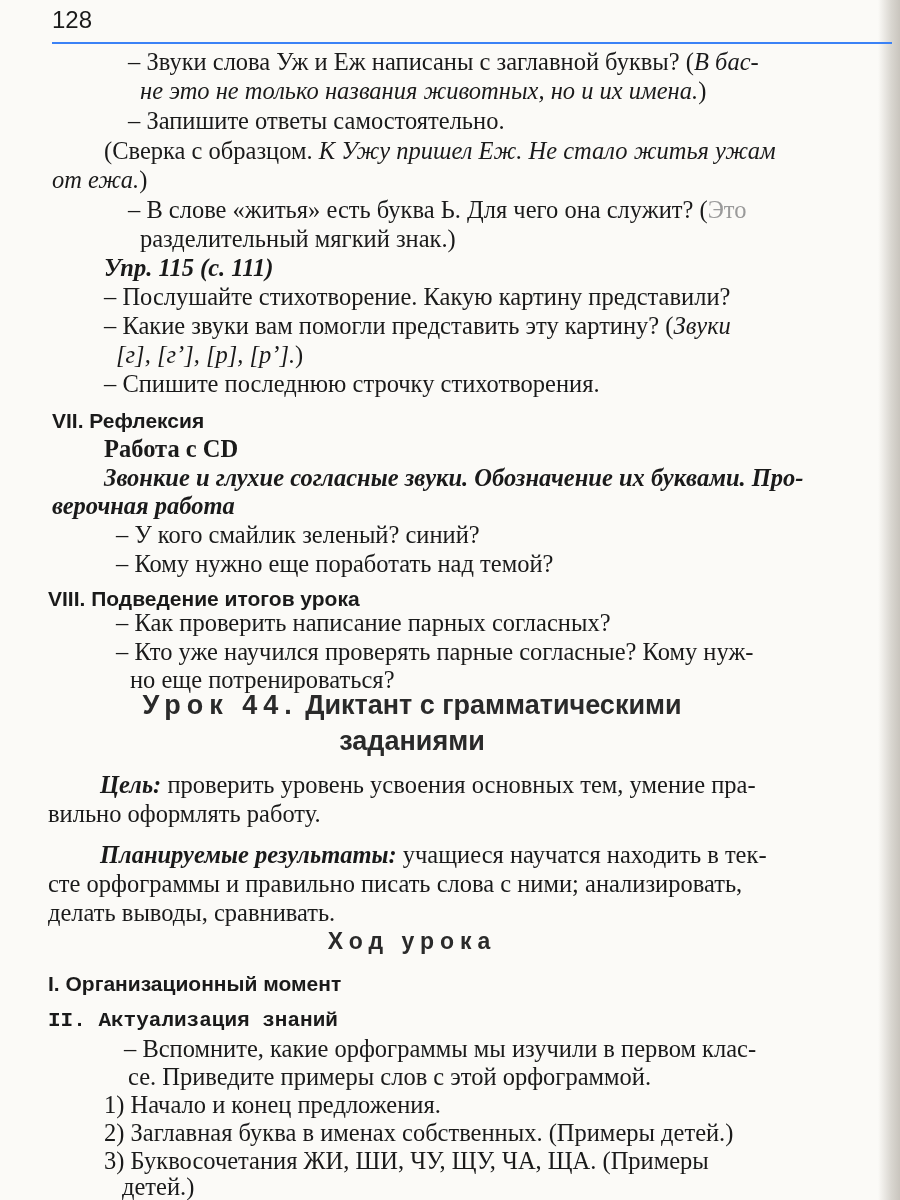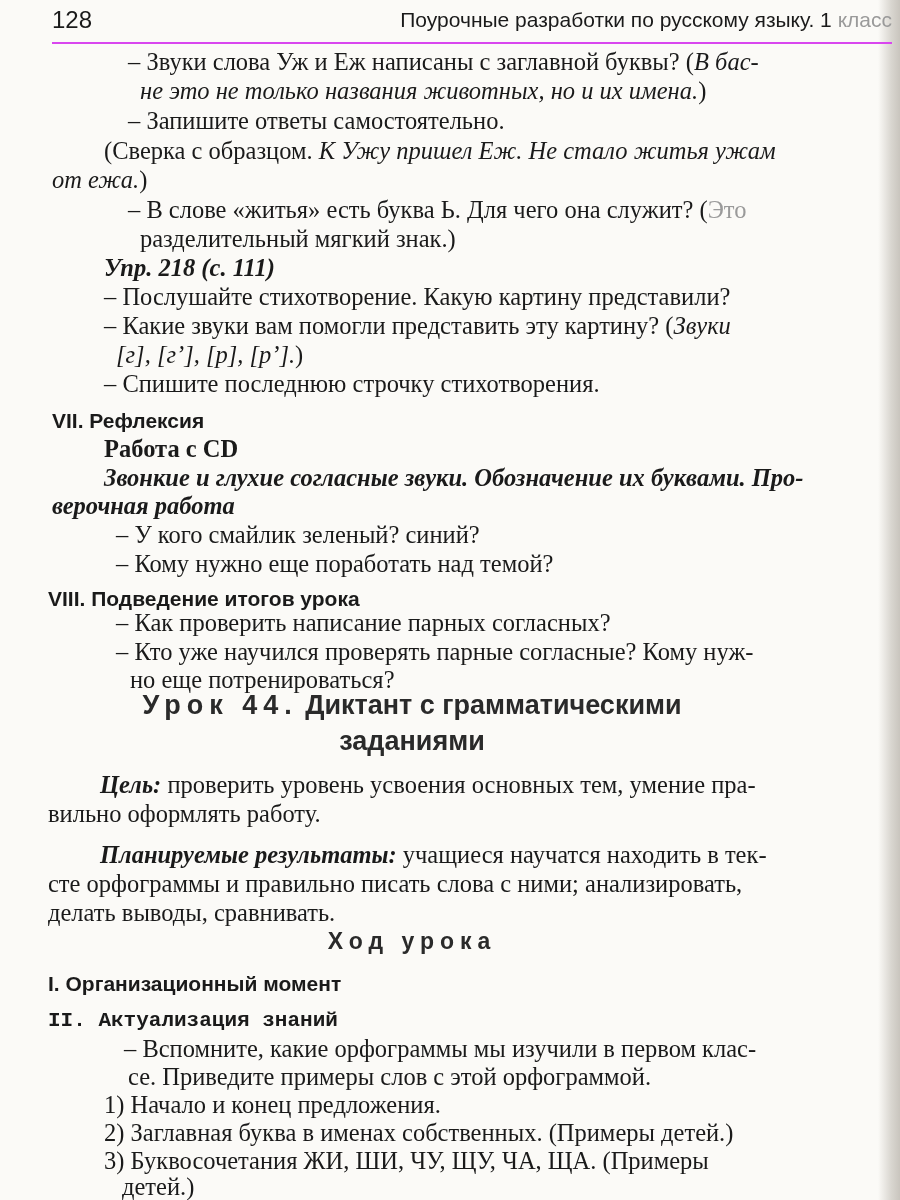--- a/index.html
+++ b/index.html
@@ -9,21 +9,21 @@
     font-family:"Liberation Serif", serif;
     color:#1a1a1a;
     position:relative;
   }
   .page-edge {
     position:absolute; right:0; top:0; width:22px; height:1200px;
     background:linear-gradient(to right, rgba(251,250,247,0), #d9d6d0 60%, #c9c5be);
   }
   .header {
     position:absolute; left:52px; top:2px; width:840px; height:40px;
-    border-bottom:2px solid #d946ef;
+    border-bottom:2px solid #3b82f6;
     font-family:"Liberation Sans", sans-serif;
   }
   .page-num { position:absolute; left:0; top:4px; font-size:24px; }
   .running-title { position:absolute; right:0; top:6px; font-size:21px; white-space:nowrap; }
   .running-title .faded { color:#9a9a9a; }
   .content { position:absolute; left:0; top:0; width:900px; }
   .line {
     position:absolute; font-size:24.5px; white-space:nowrap; line-height:30px;
   }
   .i { font-style:italic; }
@@ -40,34 +40,33 @@
   }
   .spaced { letter-spacing:6px; }
 </style>
 </head>
 <body>
 
 <div class="page-edge"></div>
 
 <div class="header">
   <span class="page-num">128</span>
-  <span class="running-title"><span>Поурочные разработки по русскому языку. 1</span><span class="faded"> класс</span></span>
 </div>
 
 <div class="content">
 
   <div class="line" style="left:128px;top:47px;"><span>– Звуки слова Уж и Еж написаны с заглавной буквы? (</span><span class="i">В бас-</span></div>
   <div class="line" style="left:140px;top:76px;"><span class="i">не это не только названия животных, но и их имена.</span><span>)</span></div>
   <div class="line" style="left:128px;top:106px;">– Запишите ответы самостоятельно.</div>
   <div class="line" style="left:104px;top:136px;"><span>(Сверка с образцом. </span><span class="i">К Ужу пришел Еж. Не стало житья ужам</span></div>
   <div class="line" style="left:52px;top:165px;"><span class="i">от ежа.</span><span>)</span></div>
   <div class="line" style="left:128px;top:195px;text-align:center;"><span>– В слове «житья» есть буква Ь. Для чего она служит? (</span><span class="faded">Это</span></div>
   <div class="line" style="left:140px;top:224px;">разделительный мягкий знак.)</div>
 
-  <div class="line bi" style="left:104px;top:253px;">Упр. 218 (с. 111)</div>
+  <div class="line bi" style="left:104px;top:253px;">Упр. 115 (с. 111)</div>
   <div class="line" style="left:104px;top:282px;">– Послушайте стихотворение. Какую картину представили?</div>
   <div class="line" style="left:104px;top:311px;"><span>– Какие звуки вам помогли представить эту картину? (</span><span class="i">Звуки</span></div>
   <div class="line" style="left:116px;top:340px;"><span class="i">[г], [г’], [р], [р’].</span><span>)</span></div>
   <div class="line" style="left:104px;top:369px;">– Спишите последнюю строчку стихотворения.</div>
 
   <div class="sec" style="left:52px;top:407px;">VII. Рефлексия</div>
   <div class="line" style="left:104px;top:434px;font-weight:bold;">Работа с CD</div>
   <div class="line bi" style="left:104px;top:463px;">Звонкие и глухие согласные звуки. Обозначение их буквами. Про-</div>
   <div class="line bi" style="left:52px;top:491px;">верочная работа</div>
   <div class="line" style="left:116px;top:520px;">– У кого смайлик зеленый? синий?</div>

